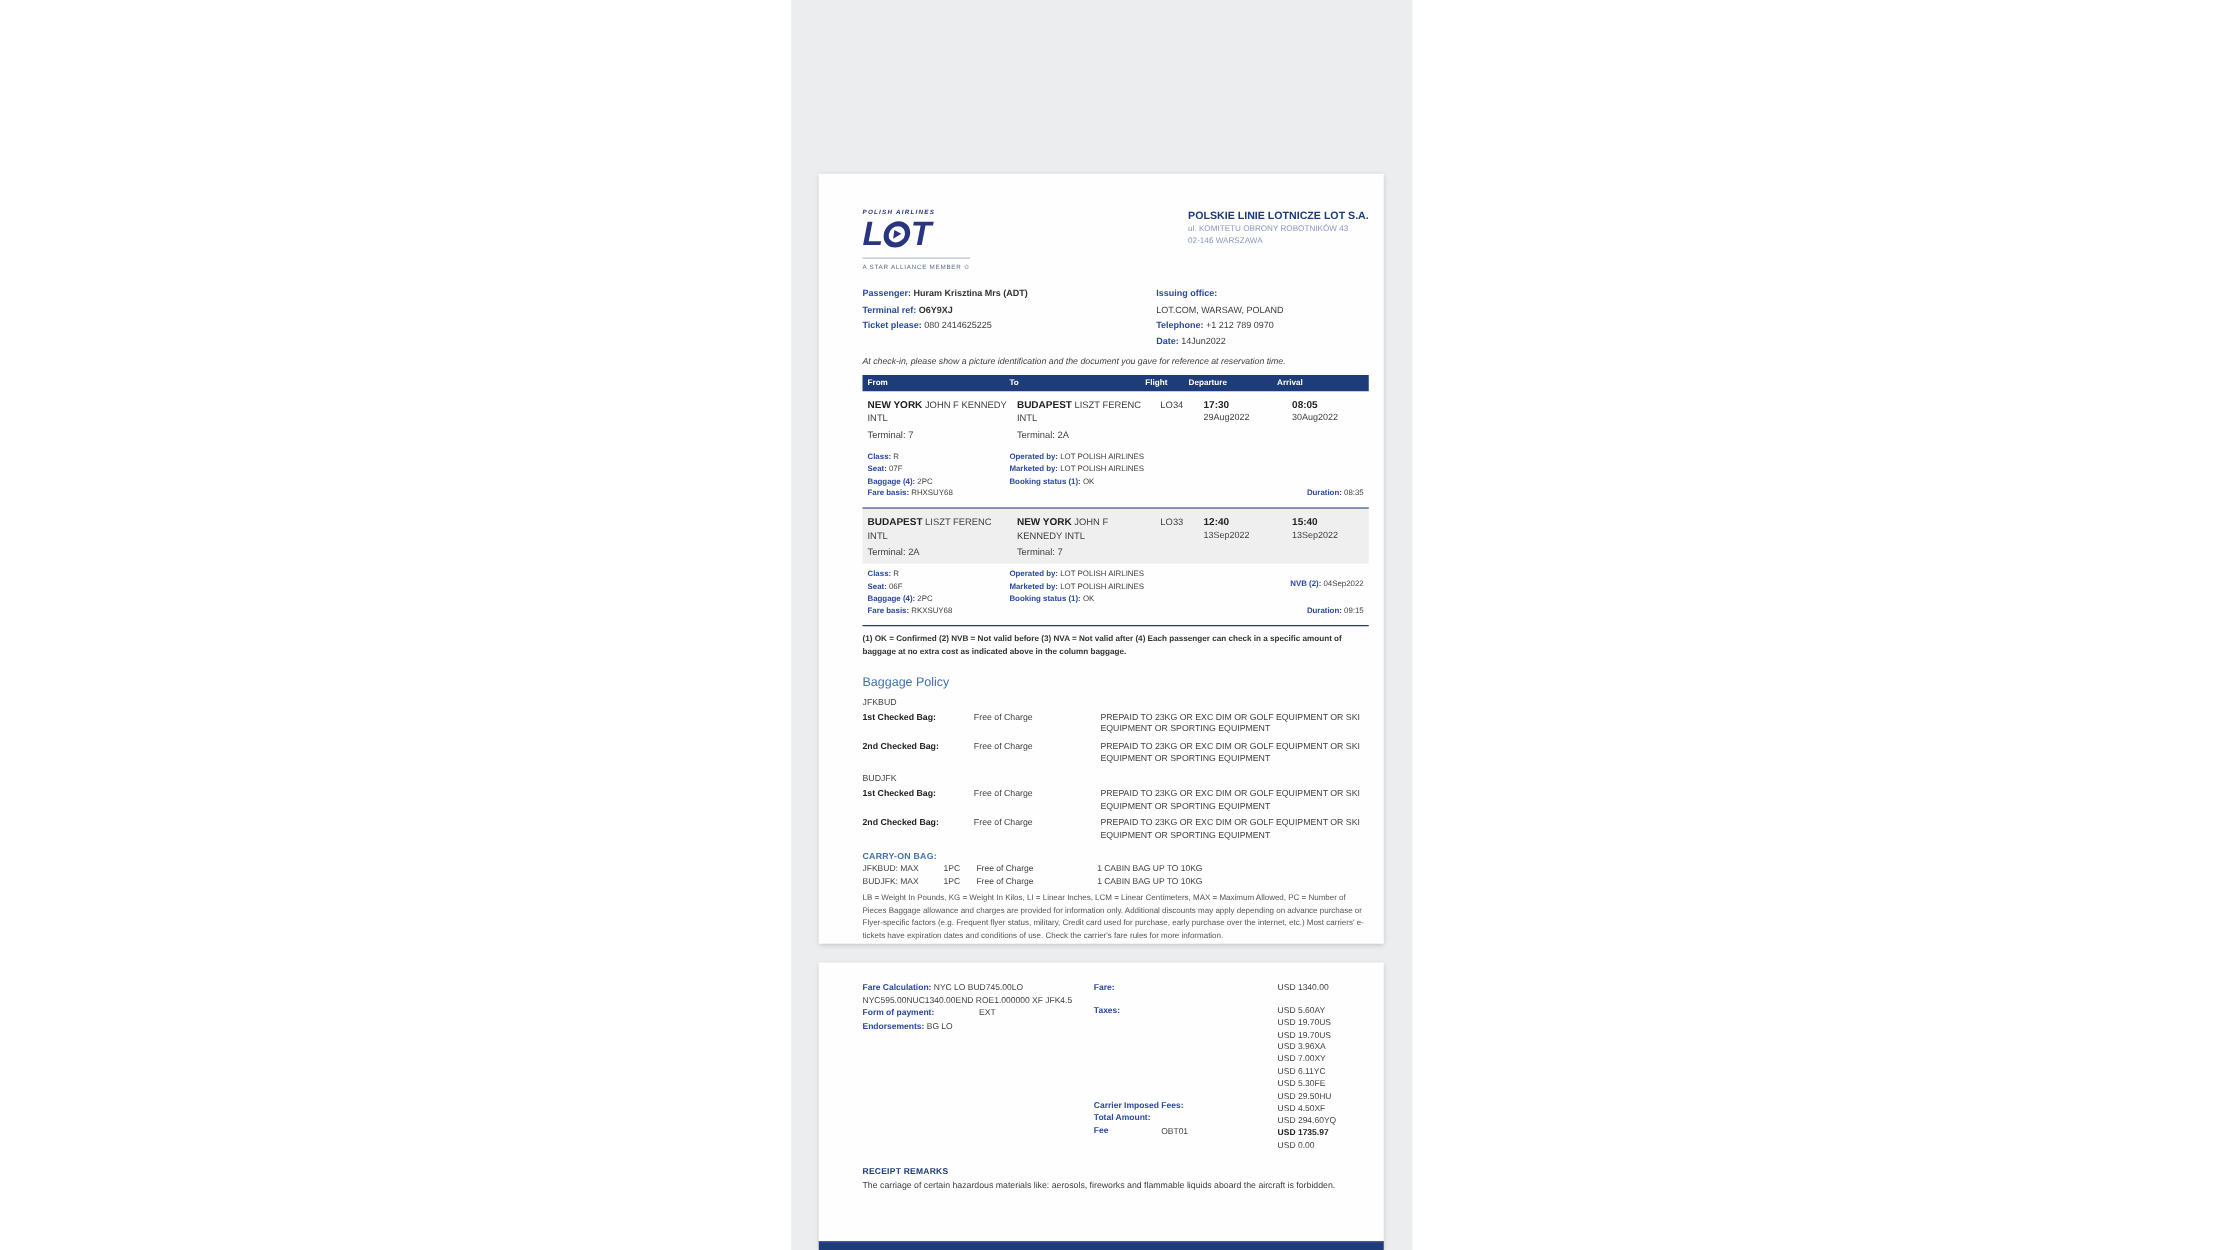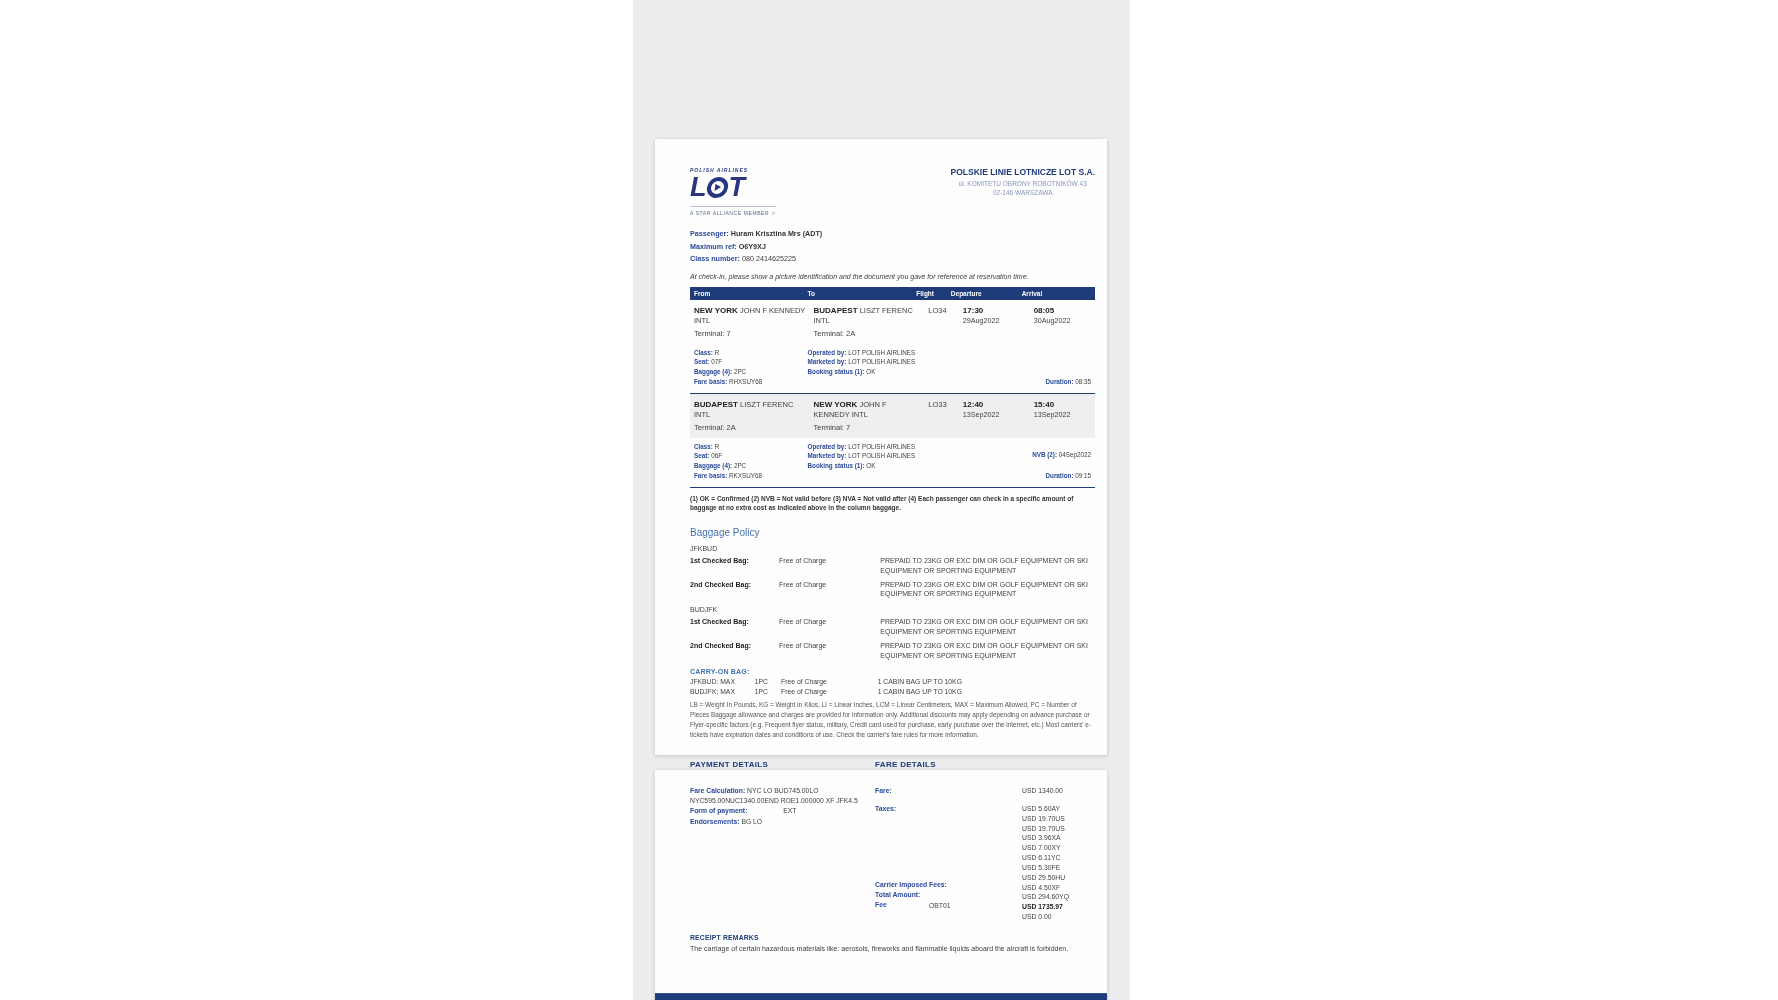--- a/index.html
+++ b/index.html
@@ -14,21 +14,21 @@
   
   .hdr{display:flex;justify-content:space-between;align-items:flex-start;}
   .logo-top{font-size:5px;font-weight:bold;font-style:italic;color:#2a3580;letter-spacing:1px;}
   .lot-row{display:flex;align-items:center;height:26px;margin-top:1px;}
   .lot-ltr{font-size:27px;font-weight:900;font-style:italic;color:#2a3580;line-height:24px;letter-spacing:-1px;}
   .lot-o{width:21px;height:21px;border-radius:50%;background:#2a3580;margin:0 1px;position:relative;transform:skewX(-8deg);}
   .lot-o::before{content:"";position:absolute;left:4px;top:4px;width:13px;height:13px;border-radius:50%;background:#fefefe;}
   .lot-o::after{content:"";position:absolute;left:8px;top:7px;width:0;height:0;
                 border-left:6px solid #2a3580;border-top:3px solid transparent;border-bottom:4px solid transparent;}
   .alliance{margin-top:6px;padding-top:3px;border-top:0.5px solid #b9bfd2;font-size:5px;color:#5a6a8a;letter-spacing:.6px;}
-  .co{text-align:center;}
+  .co{text-align:left;}
   .co-name{font-size:8.5px;font-weight:bold;color:#1e3b7a;}
   .co-addr{font-size:6.5px;color:#8a97bd;margin-top:2.5px;}
 
   
   .meta{display:flex;justify-content:space-between;margin-top:13px;gap:24px;}
   .mline{font-size:7.2px;margin-bottom:3.5px;}
   .lbl{color:#2b4a9c;font-weight:bold;}
   .val{color:#3c3c3c;}
   .valb{color:#333;font-weight:bold;}
   .meta-right{width:170px;}
@@ -110,26 +110,38 @@
       </div>
     </div>
 
     <div class="meta">
       <div>
         <div class="mline">
           <span class="lbl">Passenger:</span>
           <span class="valb">Huram Krisztina Mrs (ADT)</span>
         </div>
         <div class="mline">
-          <span class="lbl">Maximum ref:</span>
+          <span class="lbl">Terminal ref:</span>
           <span class="valb">O6Y9XJ</span>
         </div>
         <div class="mline">
-          <span class="lbl">Class number:</span>
+          <span class="lbl">Ticket please:</span>
           <span class="val">080 2414625225</span>
+        </div>
+      </div>
+      <div class="meta-right">
+        <div class="mline"><span class="lbl">Issuing office:</span></div>
+        <div class="mline"><span class="val">LOT.COM, WARSAW, POLAND</span></div>
+        <div class="mline">
+          <span class="lbl">Telephone:</span>
+          <span class="val">+1 212 789 0970</span>
+        </div>
+        <div class="mline">
+          <span class="lbl">Date:</span>
+          <span class="val">14Jun2022</span>
         </div>
       </div>
     </div>
 
     <div class="note">At check-in, please show a picture identification and the document you gave for reference at reservation time.</div>
 
     <div>
       <div class="thead">
         <div class="c1">From</div>
         <div class="c2">To</div>

